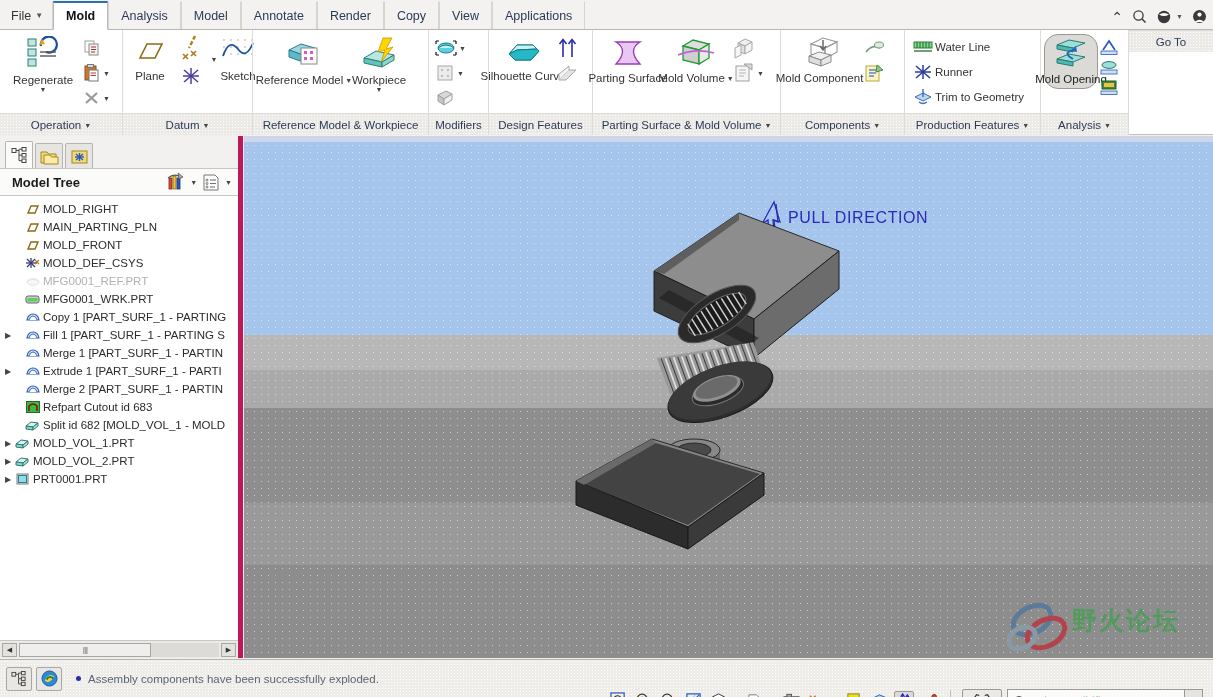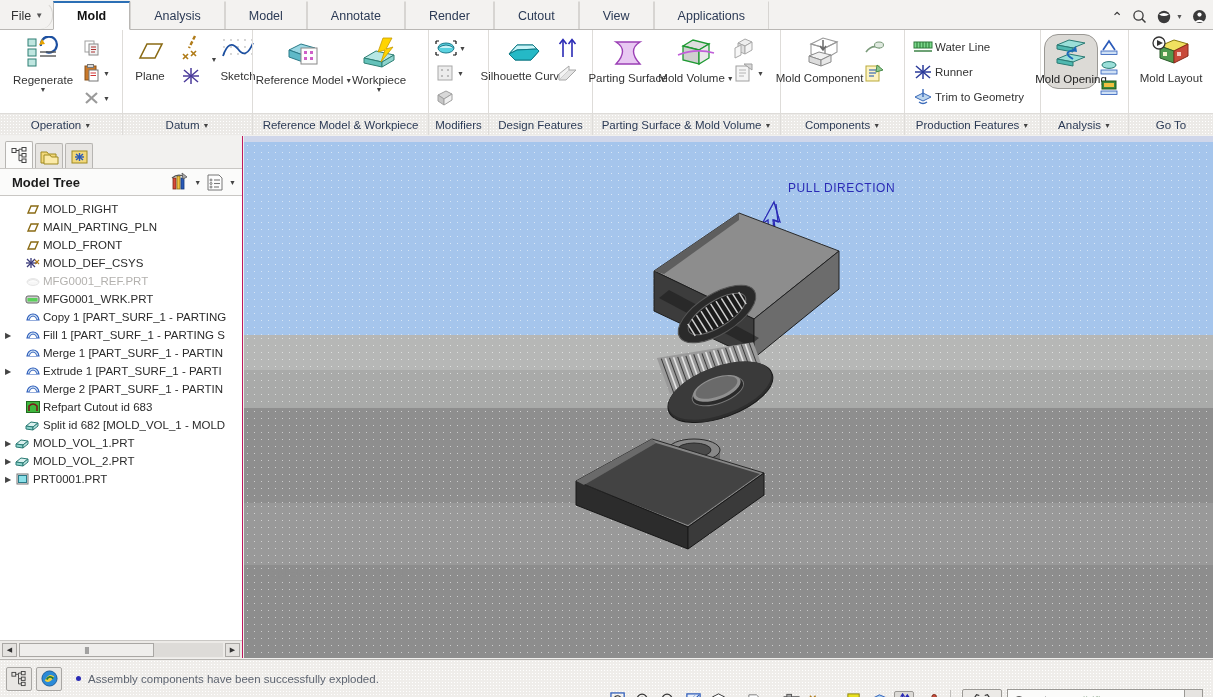--- a/index.html
+++ b/index.html
@@ -14,27 +14,27 @@
   #app { position: relative; width: 1213px; height: 697px; }
 
   
   .tabbar {
     position: absolute; top: 0; left: 0; width: 1213px; height: 30px;
     background: #f3f2f0;
     border-bottom: 1px solid #b9b7b4;
     display: flex; align-items: flex-end;
   }
   .tab {
-    height: 28px; line-height: 28px; padding: 0 23px;
+    height: 28px; line-height: 28px; padding: 0 12px;
     font-size: 12.5px; color: #2b3a55;
     border-left: 1px solid #d7d5d2; border-right: 1px solid #d7d5d2;
     border-top: 1px solid transparent;
     background: transparent; white-space: nowrap;
   }
-  .tab.file { color: #333; padding: 0 9px 0 11px; border-left: none; border-radius: 13px; }
+  .tab.file { color: #333; padding: 0 9px 0 11px; border-left: none; }
   .tab.active {
     background: #ffffff; font-weight: bold; color: #111;
     border-top: 2px solid #2b6fb5;
     border-left: 1px solid #b9b7b4; border-right: 1px solid #b9b7b4;
     border-bottom: 1px solid #ffffff; height: 29px; line-height: 27px;
     margin-bottom: -1px; position: relative; z-index: 3;
   }
   .tab .caret { font-size: 8px; margin-left: 4px; color: #555; vertical-align: 2px;}
   .winctl {
     margin-left: auto; display: flex; align-items: center; gap: 9px;
@@ -80,21 +80,21 @@
   .smallcol { display: flex; flex-direction: column; gap: 3px; padding-top: 3px; }
   .smallrow { display: flex; align-items: center; gap: 2px; height: 22px; cursor: default;}
   .smallrow .txt { font-size: 11.5px; color: #333; white-space: nowrap; }
   .caret { font-size: 7px; color: #444; }
 
   svg { display: block; }
 
   
   .leftpanel {
     position: absolute; top: 136px; left: 0; width: 243px; height: 522px;
-    background: #f2f1ef; border-right: 1px solid #be185d;
+    background: #f2f1ef; border-right: 5px solid #be185d;
     display: flex; flex-direction: column;
   }
   .lp-tabs {
     height: 32px; display: flex; align-items: flex-end; gap: 2px;
     padding-left: 5px; background: #f2f1ef;
   }
   .lp-tab {
     width: 28px; height: 25px; display: flex; align-items: center; justify-content: center;
     background: #e7e5e2; border: 1px solid #b7b5b2; border-bottom: none;
     border-radius: 2px 2px 0 0;
@@ -145,22 +145,22 @@
   }
   .band { position: absolute; left: 0; width: 969px; }
   .dots {
     position: absolute; inset: 0;
     background-image: radial-gradient(circle, rgba(255,255,255,.55) 0.6px, transparent 0.7px);
     background-size: 7px 7px;
     pointer-events: none;
   }
   .vp-top-line { position:absolute; top:0; left:0; width:969px; height:6px; background:#cfd6ea; }
   .pull-label {
-    position: absolute; font-size: 12px; color: #2a2ab5;
-    letter-spacing: .6px; font-family: "Liberation Sans", sans-serif;
+    position: absolute; font-size: 16px; color: #2a2ab5;
+    letter-spacing: .6px; font-family: "Liberation Sans", sans-serif; margin-top: 28px;
   }
   .explode-label {
     position: absolute; font-size: 10.5px; color: #8d8d8d; letter-spacing: .2px;
   }
   .watermark {
     position: absolute; right: 0; bottom: 0; width: 213px; height: 60px;
     opacity: .95; pointer-events: none;
   }
   .wm-text {
     position: absolute; left: 72px; top: 6px;
@@ -216,21 +216,21 @@
 
   <div class="tabbar">
     <div class="tab file">
       <span>File</span><span class="caret">▼</span>
     </div>
     <div class="tab active"><span>Mold</span></div>
     <div class="tab"><span>Analysis</span></div>
     <div class="tab"><span>Model</span></div>
     <div class="tab"><span>Annotate</span></div>
     <div class="tab"><span>Render</span></div>
-    <div class="tab"><span>Cutout</span></div>
+    <div class="tab"><span>Copy</span></div>
     <div class="tab"><span>View</span></div>
     <div class="tab"><span>Applications</span></div>
 
     <div class="winctl">
       <span class="ic">⌃</span>
       <svg width="15" height="15" viewBox="0 0 15 15">
         <circle cx="6.5" cy="6.5" r="4.6" fill="none" stroke="#3a3a3a" stroke-width="1.3"></circle>
         <line x1="9.8" y1="9.8" x2="13.5" y2="13.5" stroke="#3a3a3a" stroke-width="1.5"></line>
       </svg>
       <svg width="16" height="15" viewBox="0 0 16 15">
@@ -635,36 +635,20 @@
             </svg>
           </div>
         </div>
       </div>
       <div class="rglabel">
         <span>Analysis</span><span class="caret">▼</span>
       </div>
     </div>
 
     <div class="rgroup" style="width:85px">
-      <div class="rgbody" style="justify-content:center">
-        <div class="bigbtn" style="width:60px">
-          <svg width="42" height="34" viewBox="0 0 42 34">
-            <polygon points="10,10 24,4 38,8 24,15" fill="#f0e060" stroke="#8a7a10"></polygon>
-            <polygon points="10,10 24,15 24,27 10,22" fill="#4f9a4f" stroke="#2a5a2a"></polygon>
-            <polygon points="24,15 38,8 38,20 24,27" fill="#c84a3a" stroke="#8a2a1a"></polygon>
-            <rect x="13" y="16" width="4" height="4" fill="#f4f4d0"></rect>
-            <rect x="27" y="16" width="4" height="4" fill="#f4c8c0"></rect>
-            <circle cx="9" cy="7" r="6" fill="#fdfdfd" stroke="#333" stroke-width="1.3"></circle>
-            <polygon points="7,4 13,7 7,10" fill="#333"></polygon>
-          </svg>
-          <div class="lbl" style="line-height:13px">
-            <span>Mold Layout</span>
-          </div>
-        </div>
-      </div>
       <div class="rglabel">
         <span>Go To</span>
       </div>
     </div>
   </div>
 
   <div class="leftpanel">
     <div class="lp-tabs">
       <div class="lp-tab active">
         <svg width="17" height="17" viewBox="0 0 17 17">
@@ -1036,20 +1020,28 @@
       <polygon points="12,60 12,84 124,128 124,106" fill="#2c2c2c" stroke="#181818" stroke-width="1"></polygon>
 
       <polygon points="124,106 200,52 200,74 124,128" fill="#3a3a3a" stroke="#181818" stroke-width="1"></polygon>
 
       <polygon points="12,60 88,18 92,22 20,64" fill="#6a6a6a"></polygon>
       <polygon points="20,64 92,22 196,53 124,104" fill="#2e2e2e" opacity="0.75"></polygon>
     </svg>
 
     <div class="explode-label" style="left:21px;top:431px">Explode State:MOLD_OPEN</div>
 
+    <div class="watermark">
+      <svg width="90" height="58" viewBox="0 0 90 58" style="position:absolute;left:0;top:2px">
+        <ellipse cx="32" cy="20" rx="20" ry="13" fill="none" stroke="#5a7a9a" stroke-width="5" transform="rotate(-28 32 20)"></ellipse>
+        <ellipse cx="46" cy="33" rx="20" ry="13" fill="none" stroke="#b5404a" stroke-width="5" transform="rotate(-28 46 33)"></ellipse>
+        <ellipse cx="22" cy="38" rx="14" ry="10" fill="none" stroke="#8a9aa8" stroke-width="5" transform="rotate(-28 22 38)"></ellipse>
+      </svg>
+      <div class="wm-text">野火论坛</div>
+    </div>
   </div>
 
   <div class="statusbar">
     <div class="sb-btn">
       <svg width="16" height="16" viewBox="0 0 17 17">
         <rect x="1" y="1.5" width="4" height="4" fill="none" stroke="#444"></rect>
         <rect x="11" y="0.5" width="4" height="3.5" fill="none" stroke="#444"></rect>
         <rect x="11" y="6.5" width="4" height="3.5" fill="none" stroke="#444"></rect>
         <rect x="11" y="12" width="4" height="3.5" fill="none" stroke="#444"></rect>
         <path d="M5 3.5 h3 v-1.3 h3 M8 3.5 v4.7 h3 M8 8.2 v5.5 h3" fill="none" stroke="#444"></path>

